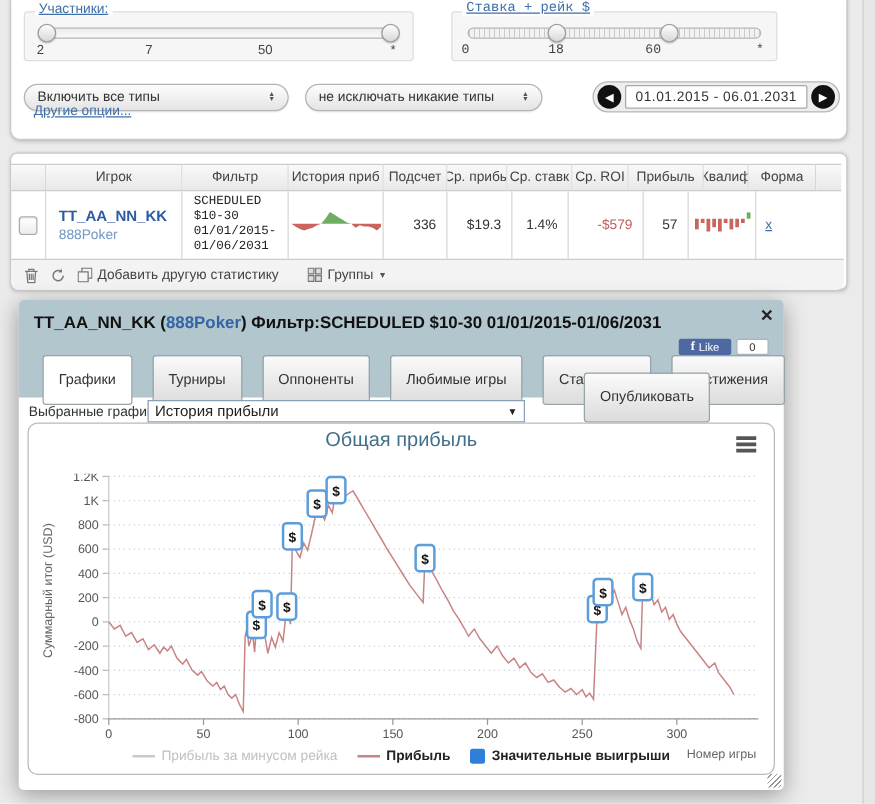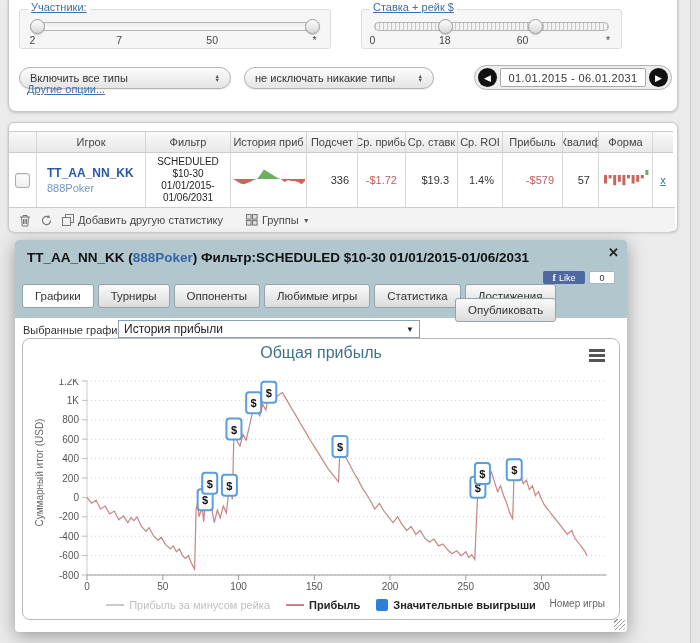--- a/index.html
+++ b/index.html
@@ -46,42 +46,42 @@
   .cell:last-child { border-right:none; }
   .c0{width:28px;} .c1{width:109px;} .c2{width:85px;} .c3{width:76px;} .c4{width:51px;}
   .c5{width:48px;} .c6{width:52px;} .c7{width:45px;text-align:center;} .c8{width:60px;} .c9{width:36px;}
   .c10{width:54px;} .c11{width:20px;}
   .num { align-items:flex-end !important; padding-right:8px; }
   .neg { color:#bf5b5b; }
   .checkbox { width:15px; height:15px; border:1px solid #ababab; border-radius:3px;
               background:linear-gradient(#fff,#ededed); box-shadow:inset 0 1px 1px rgba(0,0,0,.08); cursor:pointer; }
   #player-name { color:#2a5a9f; font-weight:bold; font-size:12px; cursor:pointer; }
   #player-site { color:#7397c2; font-size:11px; margin-top:2px; cursor:pointer; }
-  .filter-lines { font-size:10px; line-height:12px; text-align:center; color:#222; }
+  .filter-lines { font-size:10px; line-height:12px; color:#222;font-family:Liberation Mono, monospace; }
   #tfoot { top:85px; height:24px; background:#f3f3f3; border-radius:0 0 6px 6px;
            display:flex; align-items:center; gap:9px; padding:0 10px; color:#555; }
   #tfoot svg { display:block; }
   .foot-link { display:flex; align-items:center; gap:4px; cursor:pointer; color:#444; }
   #row-close { color:#3f6fa8; text-decoration:underline; font-size:11px; cursor:pointer; }
 
   
   #popup { left:15px; top:240px; width:612px; height:392px; background:#fff; border-radius:4px;
            box-shadow:0 4px 18px rgba(0,0,0,.35); }
   #popup-head { position:absolute; left:0; top:0; right:0; height:78px; background:#b2c6ce; border-radius:4px 4px 0 0; }
   #popup-title { position:absolute; left:12px; top:10px; font-size:13.5px; font-weight:bold; color:#111; white-space:nowrap; }
   #popup-title .site { color:#3465a4; }
   #popup-close { position:absolute; right:8px; top:5px; font-size:13px; font-weight:bold; color:#222; cursor:pointer; }
   #fb-like { position:absolute; left:528px; top:31px; width:42px; height:13px; background:#4e69a2; color:#fff;
              border-radius:2px; font-size:9px; display:flex; align-items:center; justify-content:center; gap:3px; cursor:pointer; }
   #fb-like b { font-family:"Liberation Serif",serif; font-size:10px; }
   #fb-count { position:absolute; left:574px; top:31px; width:26px; height:13px; background:#fff; border:1px solid #aab4be;
               border-radius:2px; font-size:9px; display:flex; align-items:center; justify-content:center; color:#333; }
   #tabs { position:absolute; left:7px; top:44px; display:flex; gap:4px; }
-  .tab { height:24px; padding:0 12px; display:flex; align-items:center; background:linear-gradient(#fafafa,#dcdcdc);
-         border:1px solid #96a3a9; border-radius:3px; font-size:11.5px; color:#333; cursor:pointer; white-space:nowrap; }
+  .tab { height:40px; padding:0 12px; display:flex; align-items:center; background:linear-gradient(#fafafa,#dcdcdc);
+         border:1px solid #96a3a9; border-radius:3px; font-size:11.5px; color:#333; cursor:pointer; white-space:nowrap;margin-left:12px; }
   .tab.active { background:#fff; font-weight:normal; }
   #tab-publish { position:absolute; left:440px; top:58px; }
   #graphs-row { position:absolute; left:8px; top:84px; display:flex; align-items:center; }
   #graph-select { position:absolute; left:103px; top:80px; width:302px; height:18px; background:#fff;
                   border:1px solid #8aa0b8; display:flex; align-items:center; padding:0 5px; font-size:12px;
                   color:#222; cursor:pointer; }
   #graph-select .arrow { margin-left:auto; font-size:8px; color:#222; }
 
   
   #chart-box { position:absolute; left:7px; top:98px; width:598px; height:282px; background:#fff;
@@ -117,21 +117,21 @@
       <div class="handle" style="right:-3px;"></div>
     </div>
     <div class="tickrow" id="participants-ticks">
         <span style="left: 4%;">2</span>
         <span style="left: 32%;">7</span>
         <span style="left: 62%;">50</span>
         <span style="left: 95%;">*</span>
       </div>
   </div>
 
-  <div class="slider-box" style="left:352px;top:16px;width:261px;">
+  <div class="slider-box" style="left:352px;top:16px;width:261px;font-family:Liberation Mono, monospace;">
     <a class="slider-legend">Ставка + рейк $</a>
     <div class="track ribbed">
       <div class="handle" style="left:63px;"></div>
       <div class="handle" style="left:153px;"></div>
     </div>
     <div class="tickrow" id="stake-ticks">
         <span style="left: 4%;">0</span>
         <span style="left: 32%;">18</span>
         <span style="left: 62%;">60</span>
         <span style="left: 95%;">*</span>
@@ -198,21 +198,20 @@
           <div>01/06/2031</div>
         </div>
       </div>
     <div class="cell c3">
         <svg id="spark" width="72" height="28">
           <polygon points="0,13 0.0,13.0 3.4,15.1 6.9,17.2 10.3,18.3 13.7,17.2 17.1,16.1 20.6,14.1 24.0,13.0 27.4,13.0 30.9,13.0 34.3,13.0 37.7,13.0 41.1,13.0 44.6,13.0 48.0,13.0 51.4,16.1 54.9,14.1 58.3,15.1 61.7,15.1 65.1,16.1 68.6,18.3 72.0,15.1 72,13" fill="#c9655c"></polygon>
           <polygon points="0,13 0.0,13.0 3.4,13.0 6.9,13.0 10.3,13.0 13.7,13.0 17.1,13.0 20.6,13.0 24.0,13.0 27.4,8.8 30.9,3.5 34.3,5.6 37.7,7.8 41.1,9.8 44.6,11.9 48.0,13.0 51.4,13.0 54.9,13.0 58.3,13.0 61.7,13.0 65.1,13.0 68.6,13.0 72.0,13.0 72,13" fill="#6fae62"></polygon>
         </svg>
       </div>
     <div class="cell c4 num">336</div>
-    <div class="cell c5 num neg">-$1.72</div>
     <div class="cell c6 num">$19.3</div>
     <div class="cell c7 num">1.4%</div>
     <div class="cell c8 num neg">-$579</div>
     <div class="cell c9 num">57</div>
     <div class="cell c10">
         <svg id="formbars" width="48" height="24">
           <rect x="2" y="7" width="3" height="8.5" fill="#c9655c"></rect>
           <rect x="6.6" y="7" width="3" height="3.4" fill="#c9655c"></rect>
           <rect x="11.2" y="7" width="3" height="10.2" fill="#c9655c"></rect>
           <rect x="15.799999999999999" y="7" width="3" height="6.8" fill="#c9655c"></rect>

